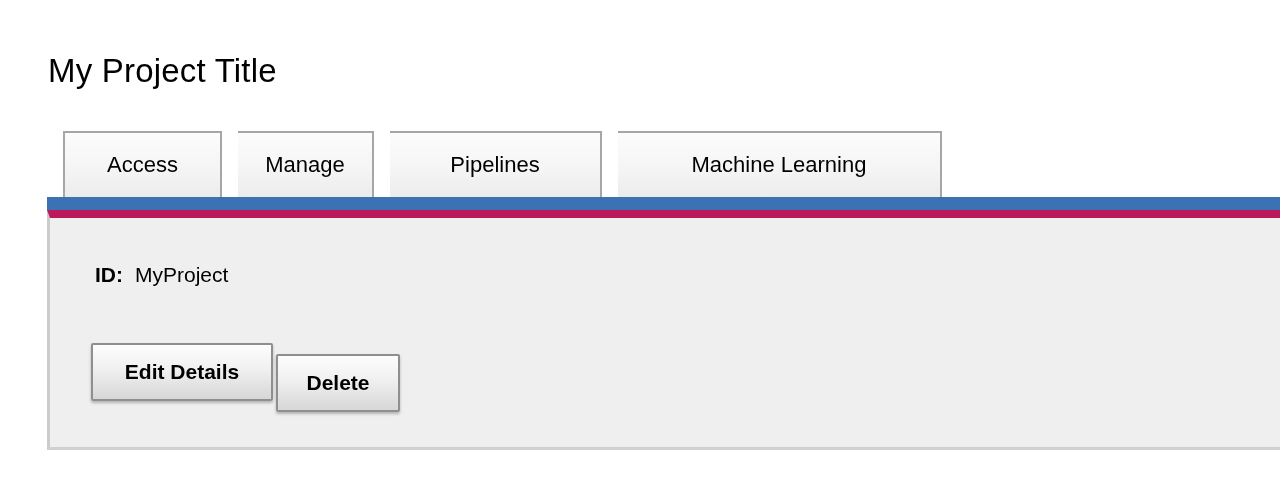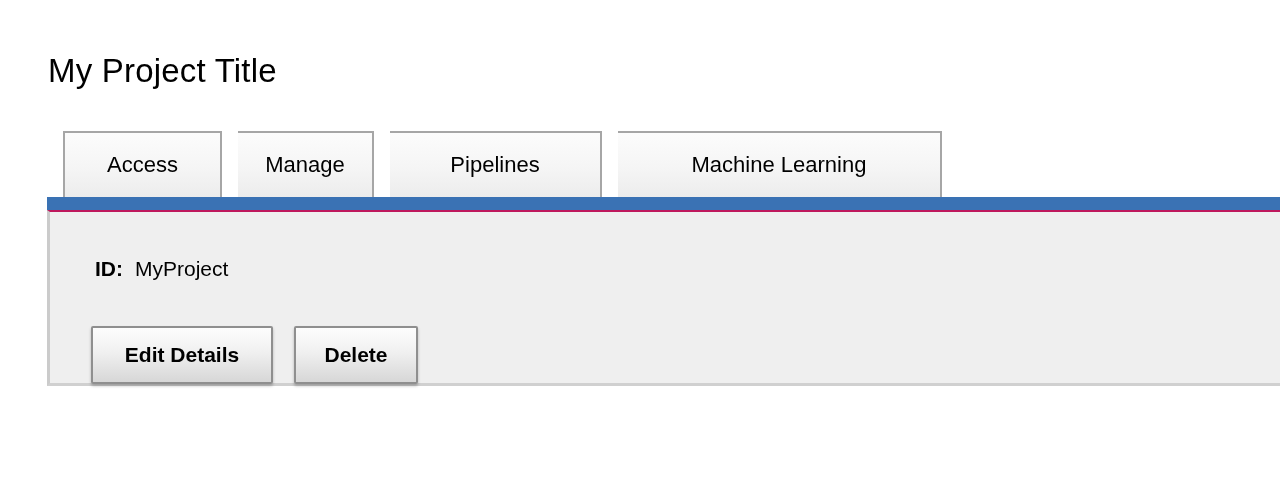--- a/index.html
+++ b/index.html
@@ -63,60 +63,60 @@
     top: 197px;
     width: 1233px;
     height: 13px;
     background: #3a72b4;
   }
   .panel {
     position: absolute;
     left: 47px;
     top: 210px;
     width: 1233px;
-    height: 176px;
+    height: 240px;
     background: #efefef;
     border-left: 3px solid #cbcbcb;
     border-bottom: 3px solid #d0d0d0;
-    border-top: 2px solid #be185d;
+    border-top: 8px solid #be185d;
     text-decoration: underline;
   }
   .id-row {
     position: absolute;
     left: 45px;
     top: 45px;
     font-size: 21px;
     white-space: nowrap;
   }
   .id-label { font-weight: 700; }
   .id-value { margin-left: 12px; font-weight: 400; }
   .button-row {
     position: absolute;
     left: 41px;
     top: 114px;
     display: flex;
-    gap: 21px;
+    gap: 3px;
     align-items: center;
   }
   .btn {
     height: 58px;
     padding: 0 26px;
     background: linear-gradient(to bottom, #fdfdfd 0%, #f0f0f0 45%, #d7d7d7 100%);
     border: 2px solid #8f8f8f;
     border-radius: 2px;
     box-shadow: 0 2px 3px rgba(0,0,0,0.25);
     font-family: "Liberation Sans", sans-serif;
     font-size: 21px;
     font-weight: 700;
     color: #000000;
     cursor: pointer;
     white-space: nowrap;
   }
   .btn-edit { min-width: 182px; }
-  .btn-delete { min-width: 124px; }
+  .btn-delete { min-width: 124px; margin-top: 22px; }
   .btn-manage-vars { min-width: 348px; }
 </style>
 </head>
 <body>
 
 <div class="screen">
 
   <h1 class="page-title">My Project Title</h1>
 
   <div class="tab-bar">

